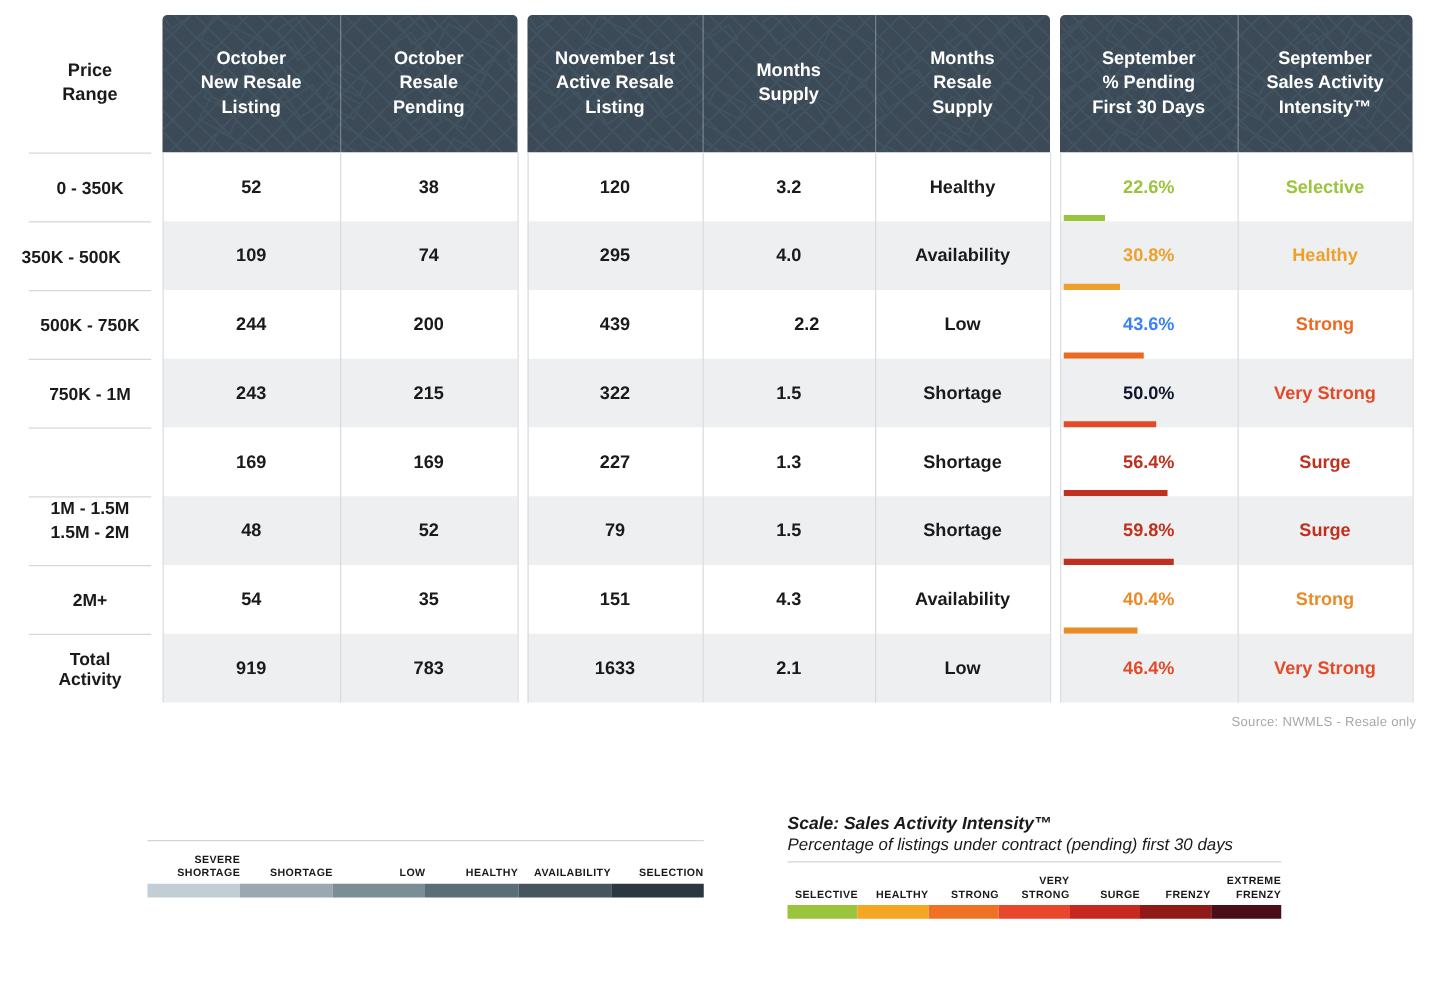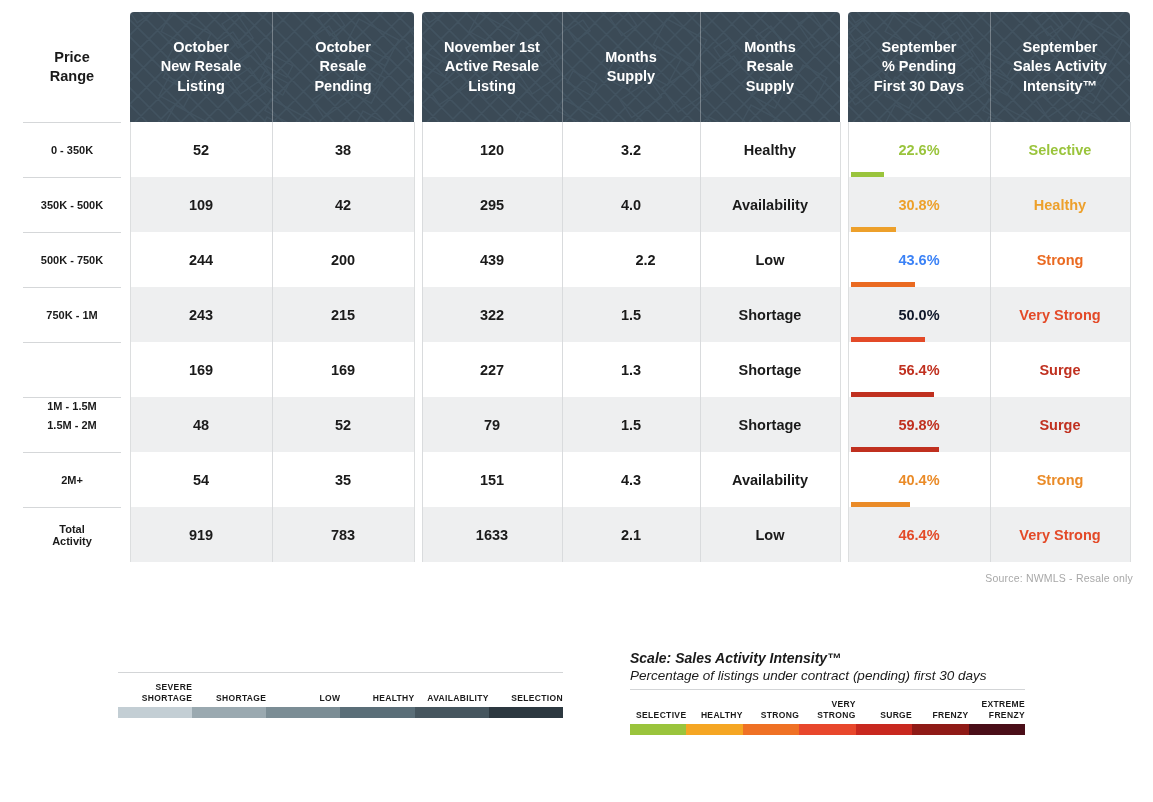--- a/index.html
+++ b/index.html
@@ -77,21 +77,21 @@
     align-items: center;
     justify-content: center;
     text-align: center;
     font-size: 14.5px;
     font-weight: bold;
     color: #1a1a1a;
     box-sizing: border-box;
   }
   .cell.price {
     font-weight: bold;
-    font-size: 11px;
+    font-size: 14px;
   }
   .cell.stripe {
     background-color: #eeeff0;
   }
   .cell.plain {
     background-color: #ffffff;
   }
   .price-sep {
     position: absolute;
     height: 1px;
@@ -326,26 +326,26 @@
       <div class="cell plain" style="left: 130px; top: 122px; width: 142px; height: 55px;">52</div>
       <div class="cell plain" style="left: 272px; top: 122px; width: 142px; height: 55px;">38</div>
       <div class="cell plain" style="left: 422px; top: 122px; width: 140px; height: 55px;">120</div>
       <div class="cell plain" style="left: 562px; top: 122px; width: 138px; height: 55px;">3.2</div>
       <div class="cell plain" style="left: 700px; top: 122px; width: 140px; height: 55px;">Healthy</div>
       <div class="cell plain" style="left: 848px; top: 122px; width: 142px; height: 55px; color: rgb(154, 196, 60);">22.6%</div>
       <div class="cell plain" style="left: 990px; top: 122px; width: 140px; height: 55px; color: rgb(154, 196, 60);">Selective</div>
       <div class="bar-track" style="left: 851px; top: 172px;">
         <div class="bar-fill" style="width: 33px; background: rgb(154, 196, 60);"></div>
       </div>
-      <div class="cell price" style="left: 18px; top: 177px; width: 108px; height: 55px; flex-direction: column;">
+      <div class="cell price" style="left: 3px; top: 177px; width: 108px; height: 55px; flex-direction: column;">
         <div>350K - 500K</div>
       </div>
       <div class="price-sep" style="left: 23px; width: 98px; top: 177px;"></div>
       <div class="cell stripe" style="left: 130px; top: 177px; width: 142px; height: 55px;">109</div>
-      <div class="cell stripe" style="left: 272px; top: 177px; width: 142px; height: 55px;">42</div>
+      <div class="cell stripe" style="left: 272px; top: 177px; width: 142px; height: 55px;">74</div>
       <div class="cell stripe" style="left: 422px; top: 177px; width: 140px; height: 55px;">295</div>
       <div class="cell stripe" style="left: 562px; top: 177px; width: 138px; height: 55px;">4.0</div>
       <div class="cell stripe" style="left: 700px; top: 177px; width: 140px; height: 55px;">Availability</div>
       <div class="cell stripe" style="left: 848px; top: 177px; width: 142px; height: 55px; color: rgb(237, 160, 43);">30.8%</div>
       <div class="cell stripe" style="left: 990px; top: 177px; width: 140px; height: 55px; color: rgb(237, 160, 43);">Healthy</div>
       <div class="bar-track" style="left: 851px; top: 227px;">
         <div class="bar-fill" style="width: 45px; background: rgb(237, 160, 43);"></div>
       </div>
       <div class="cell price" style="left: 18px; top: 232px; width: 108px; height: 55px; flex-direction: column;">
         <div>500K - 750K</div>

